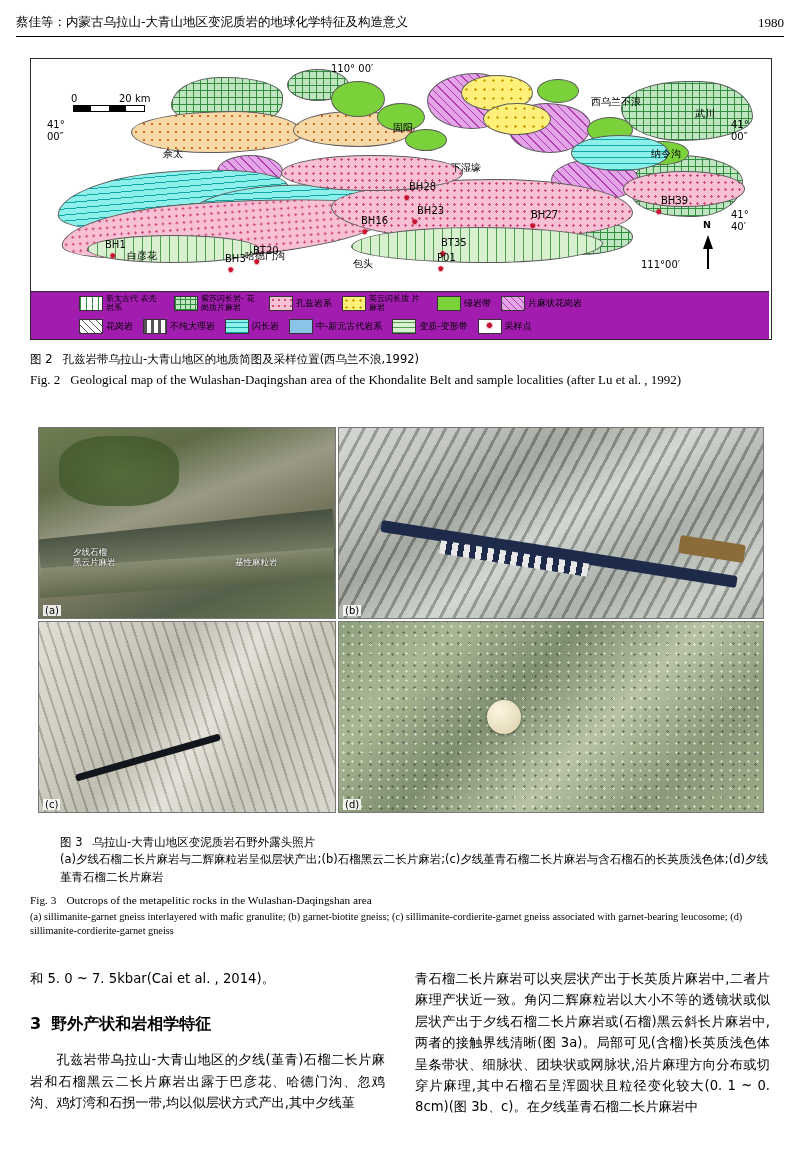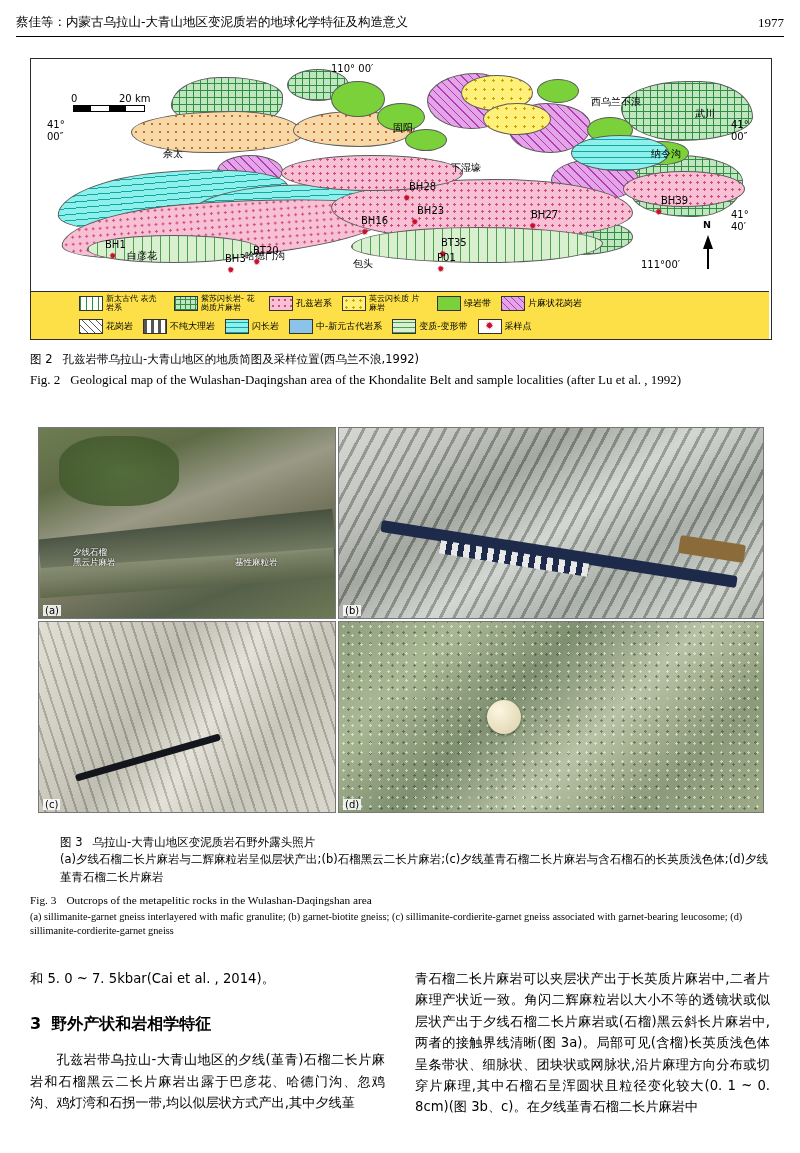--- a/index.html
+++ b/index.html
@@ -22,21 +22,21 @@
   .runhead .title{font-family:"DejaVu Sans", sans-serif;font-size:12.5px;letter-spacing:0px;}
   .runhead .pageno{font-family:"Liberation Serif",serif;font-size:13px;}
   .runrule{position:absolute;top:36px;left:16px;width:768px;height:1px;background:#000;}
 
   
   .fig2{
     position:absolute;left:30px;top:58px;width:740px;height:280px;
     border:1px solid #2b2b2b;background:#ffffff;overflow:hidden;
   }
   .mapcanvas{position:absolute;left:0;top:0;width:738px;height:232px;overflow:hidden;background:#fff;}
-  .legendbox{position:absolute;left:0;bottom:0;width:738px;height:47px;border-top:1px solid #2b2b2b;background:#fde047;}
+  .legendbox{position:absolute;left:0;bottom:0;width:738px;height:47px;border-top:1px solid #2b2b2b;background:#a21caf;}
   .legend-row{display:flex;align-items:center;height:23px;padding-left:48px;box-sizing:border-box;}
   .legend-item{display:flex;align-items:center;margin-right:10px;font-size:9px;font-family:"DejaVu Sans",sans-serif;line-height:1.05;}
   .legend-item .sw{width:22px;height:13px;border:0.8px solid #333;margin-right:3px;flex:none;}
   .legend-item .lbl{white-space:nowrap;}
   .legend-item .lbl.two{white-space:normal;width:58px;font-size:8px;line-height:1.05;}
 
   
   .blob{position:absolute;border:0.7px solid #5b5b5b;}
   .txt{position:absolute;font-family:"DejaVu Sans",sans-serif;font-size:10px;color:#000;white-space:nowrap;}
   .txt.big{font-size:9.5px;}
@@ -72,21 +72,21 @@
   p{margin:0 0 2px 0;text-indent:2em;}
   p.noind{text-indent:0;}
 </style>
 </head>
 <body>
 
 <div class="page">
 
   <div class="runhead">
     <div class="title">蔡佳等：内蒙古乌拉山-大青山地区变泥质岩的地球化学特征及构造意义</div>
-    <div class="pageno">1977</div>
+    <div class="pageno">1980</div>
   </div>
   <div class="runrule"></div>
 
   <div class="fig2">
     <div class="mapcanvas">
 
       <div class="blob" style="left:0;top:0;width:738px;height:232px;background:#ffffff;border:none;"></div>
 
       <div class="blob" style="left:140px;top:18px;width:110px;height:48px;background:
         repeating-linear-gradient(0deg,#2f8f3f 0 1px,transparent 1px 7px),

